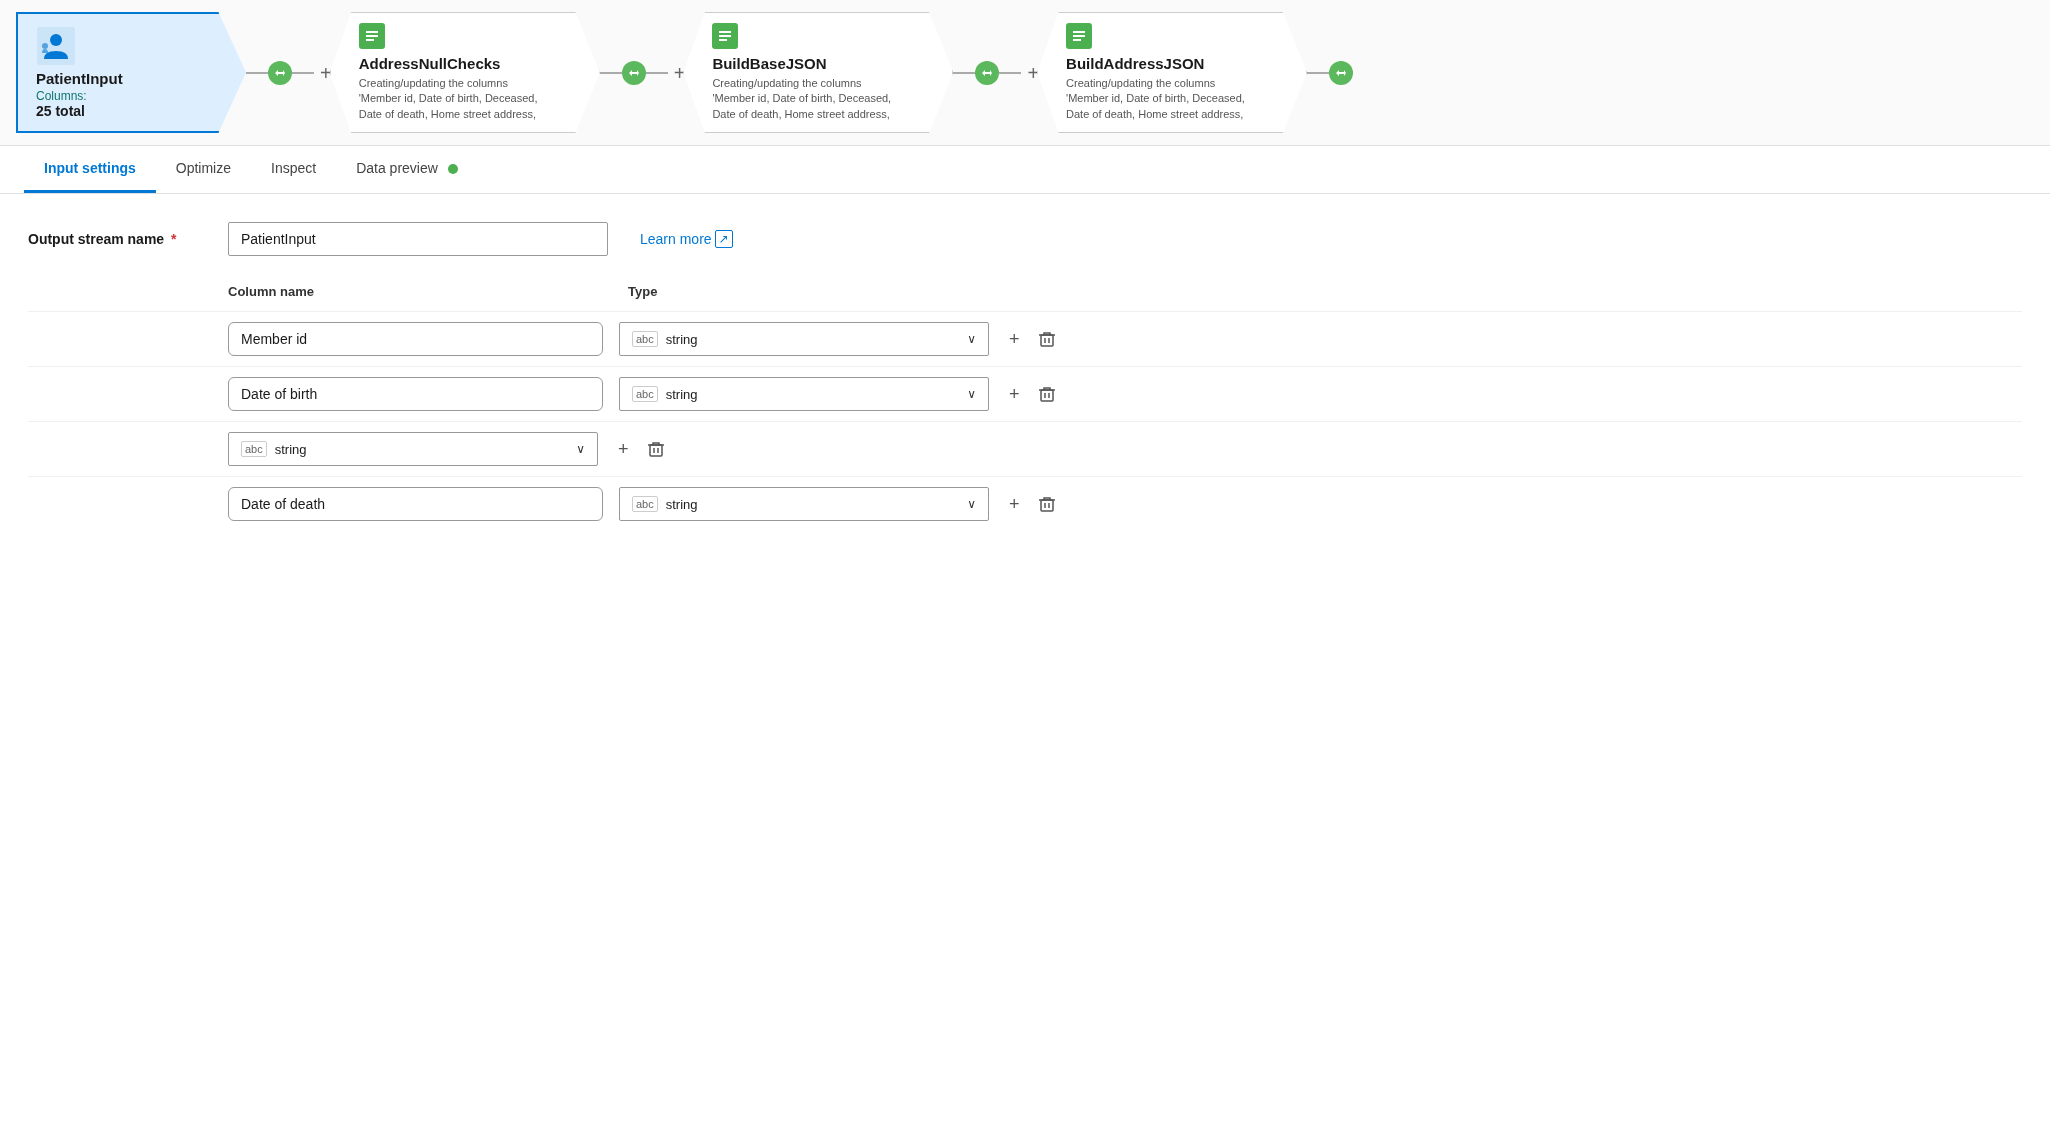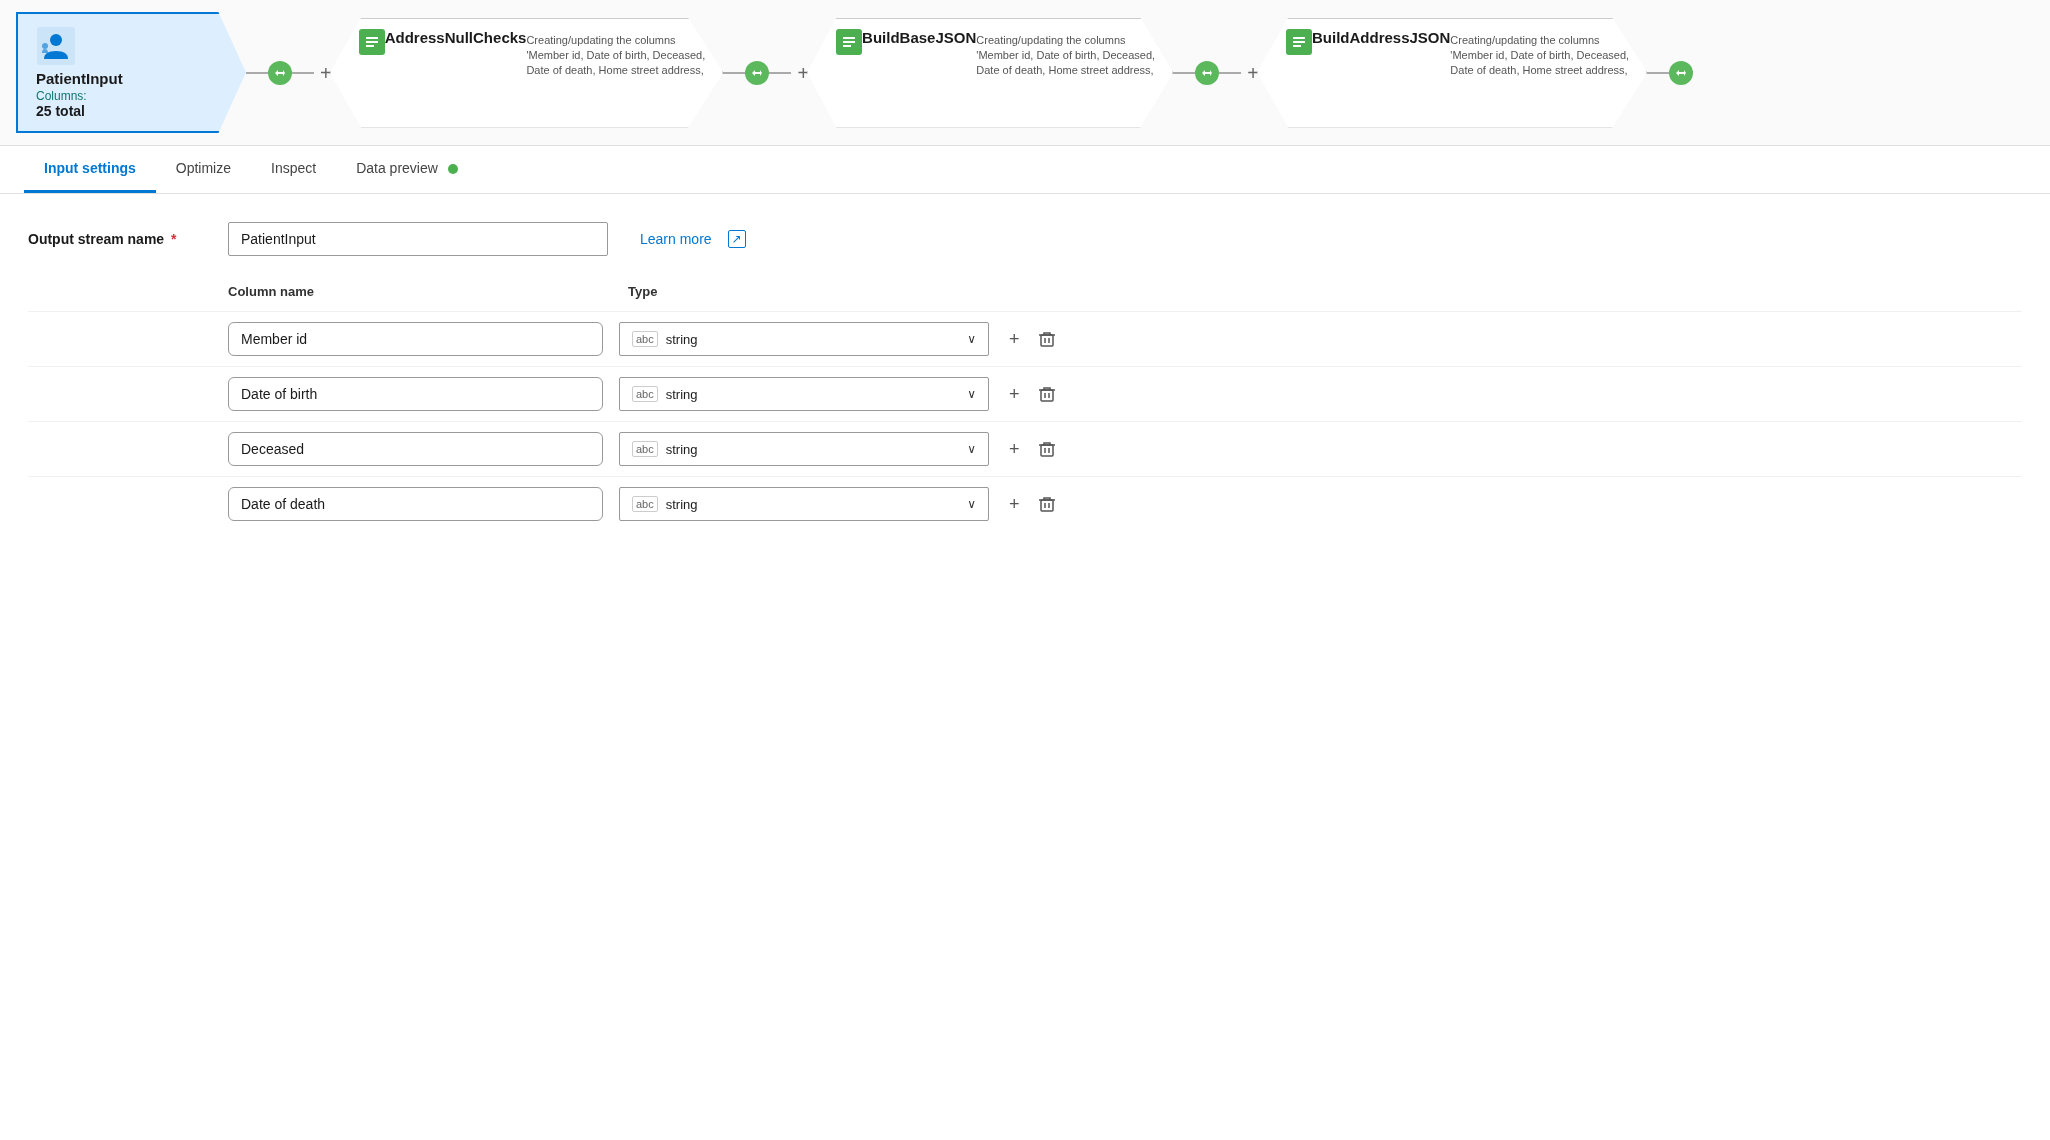--- a/index.html
+++ b/index.html
@@ -101,21 +101,21 @@
       color: #1a1a1a;
     }
 
     .learn-more-link {
       margin-left: 32px;
       color: #0078d4;
       text-decoration: none;
       font-size: 14px;
       display: flex;
       align-items: center;
-      gap: 16px;
+      gap: 3px;
     }
 
     
     .columns-section {
       margin-top: 0;
     }
 
     .col-headers {
       display: flex;
       gap: 0;
@@ -237,21 +237,21 @@
       clip-path: polygon(0 0, 88% 0, 100% 50%, 88% 100%, 0 100%);
     }
 
     .p-node-normal {
       background: #fff;
       border: 1.5px solid #ccc;
       padding: 10px 16px 10px 28px;
       min-width: 270px;
       min-height: 110px;
       display: flex;
-      flex-direction: row;
+      flex-direction: column;
       justify-content: flex-start;
       position: relative;
       clip-path: polygon(8% 0, 91% 0, 100% 50%, 91% 100%, 8% 100%, 0% 50%);
       margin-left: -2px;
     }
 
     .node-icon-small {
       display: inline-flex;
       align-items: center;
       justify-content: center;
@@ -485,21 +485,20 @@
             <path d="M1 5h16"></path>
             <path d="M6 5V3h6v2"></path>
             <line x1="7" y1="8" x2="7" y2="13"></line>
             <line x1="11" y1="8" x2="11" y2="13"></line>
           </svg>
         </button>
       </div>
     </div>
 
     <div class="column-row">
-      <input type="text" class="column-name-input" value="Deceased" style="">
       <div class="type-select">
         <span class="type-label">
           <span class="abc-badge">abc</span>
           <span>string</span>
         </span>
         <span class="chevron-down">∨</span>
       </div>
       <div class="row-actions">
         <button class="action-btn">+</button>
         <button class="action-btn">

